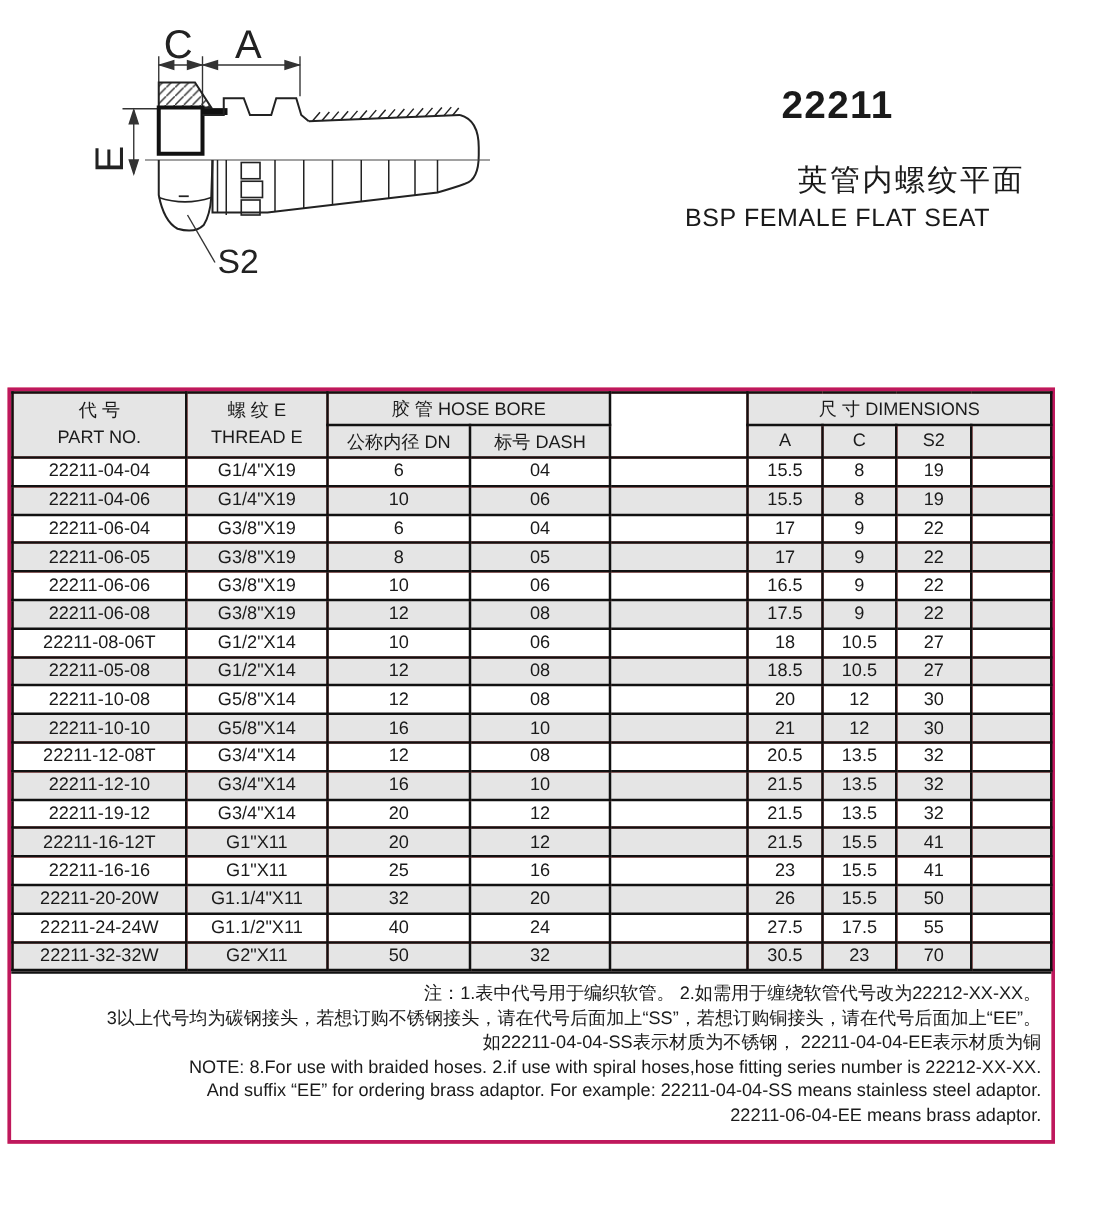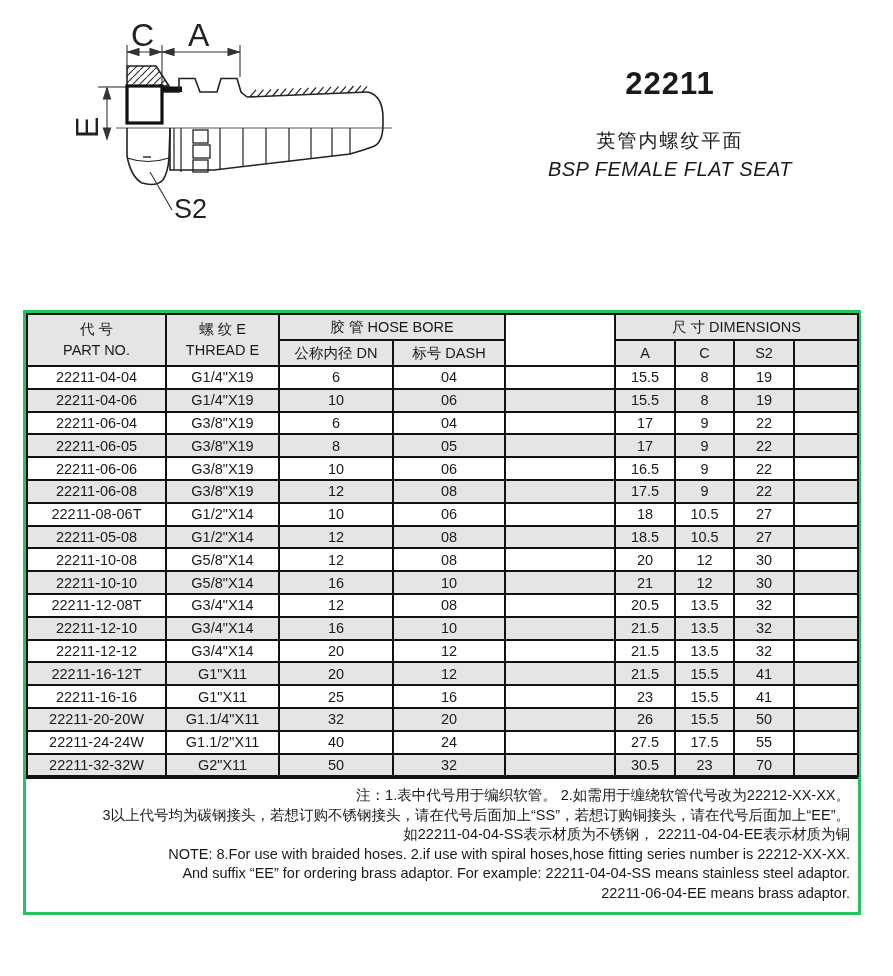--- a/index.html
+++ b/index.html
@@ -1,27 +1,27 @@
 <!DOCTYPE html>
 <html><head>
 <meta charset="utf-8">
 <style>
   html,body{margin:0;padding:0;background:#fff;}
   .page{position:relative;width:893px;height:976px;background:#fff;overflow:hidden;
         font-family:"Liberation Sans", sans-serif;color:#1a1a1a;}
   
   .title-block{position:absolute;left:520px;top:66px;width:300px;text-align:center;}
   .product-code{font-size:31px;font-weight:bold;letter-spacing:1px;}
-  .title-cn{margin-top:26px;font-size:19px;letter-spacing:2px;}
-  .title-en{margin-top:4px;font-size:20px;letter-spacing:0.5px;font-style:italic;}
+  .title-cn{margin-top:26px;font-size:24px;letter-spacing:2px;text-align:right;}
+  .title-en{margin-top:4px;font-size:20px;letter-spacing:0.5px;}
   
   .drawing{position:absolute;left:0;top:0;}
   .drawing text{font-family:"Liberation Sans", sans-serif;fill:#222;}
   
-  .table-wrap{position:absolute;left:23px;top:310px;width:832px;border:3px solid #22c55e;background:#fca5a5;}
+  .table-wrap{position:absolute;left:6px;top:310px;width:832px;border:3px solid #be185d;background:#fca5a5;}
   table{border-collapse:collapse;table-layout:fixed;width:100%;}
   th,td{border:2px solid #111;text-align:center;padding:0;font-weight:normal;
         font-size:14.5px;white-space:nowrap;overflow:hidden;}
   thead th{background:#e5e5e5;height:24px;}
   thead th.two-line{line-height:1.45;}
   thead th.blank-col{background:#fff;}
   tbody td{height:20.8px;background:#fff;}
   tbody tr:nth-child(even) td{background:#e5e5e5;}
   .notes{border-top:2px solid #111;background:#fff;padding:7px 8px 9px 8px;
          font-size:14.5px;line-height:19.5px;text-align:right;}
@@ -258,21 +258,21 @@
         <td>G3/4"X14</td>
         <td>16</td>
         <td>10</td>
         <td></td>
         <td>21.5</td>
         <td>13.5</td>
         <td>32</td>
         <td></td>
       </tr>
           <tr>
-        <td>22211-12-12</td>
+        <td>22211-19-12</td>
         <td>G3/4"X14</td>
         <td>20</td>
         <td>12</td>
         <td></td>
         <td>21.5</td>
         <td>13.5</td>
         <td>32</td>
         <td></td>
       </tr>
           <tr>

